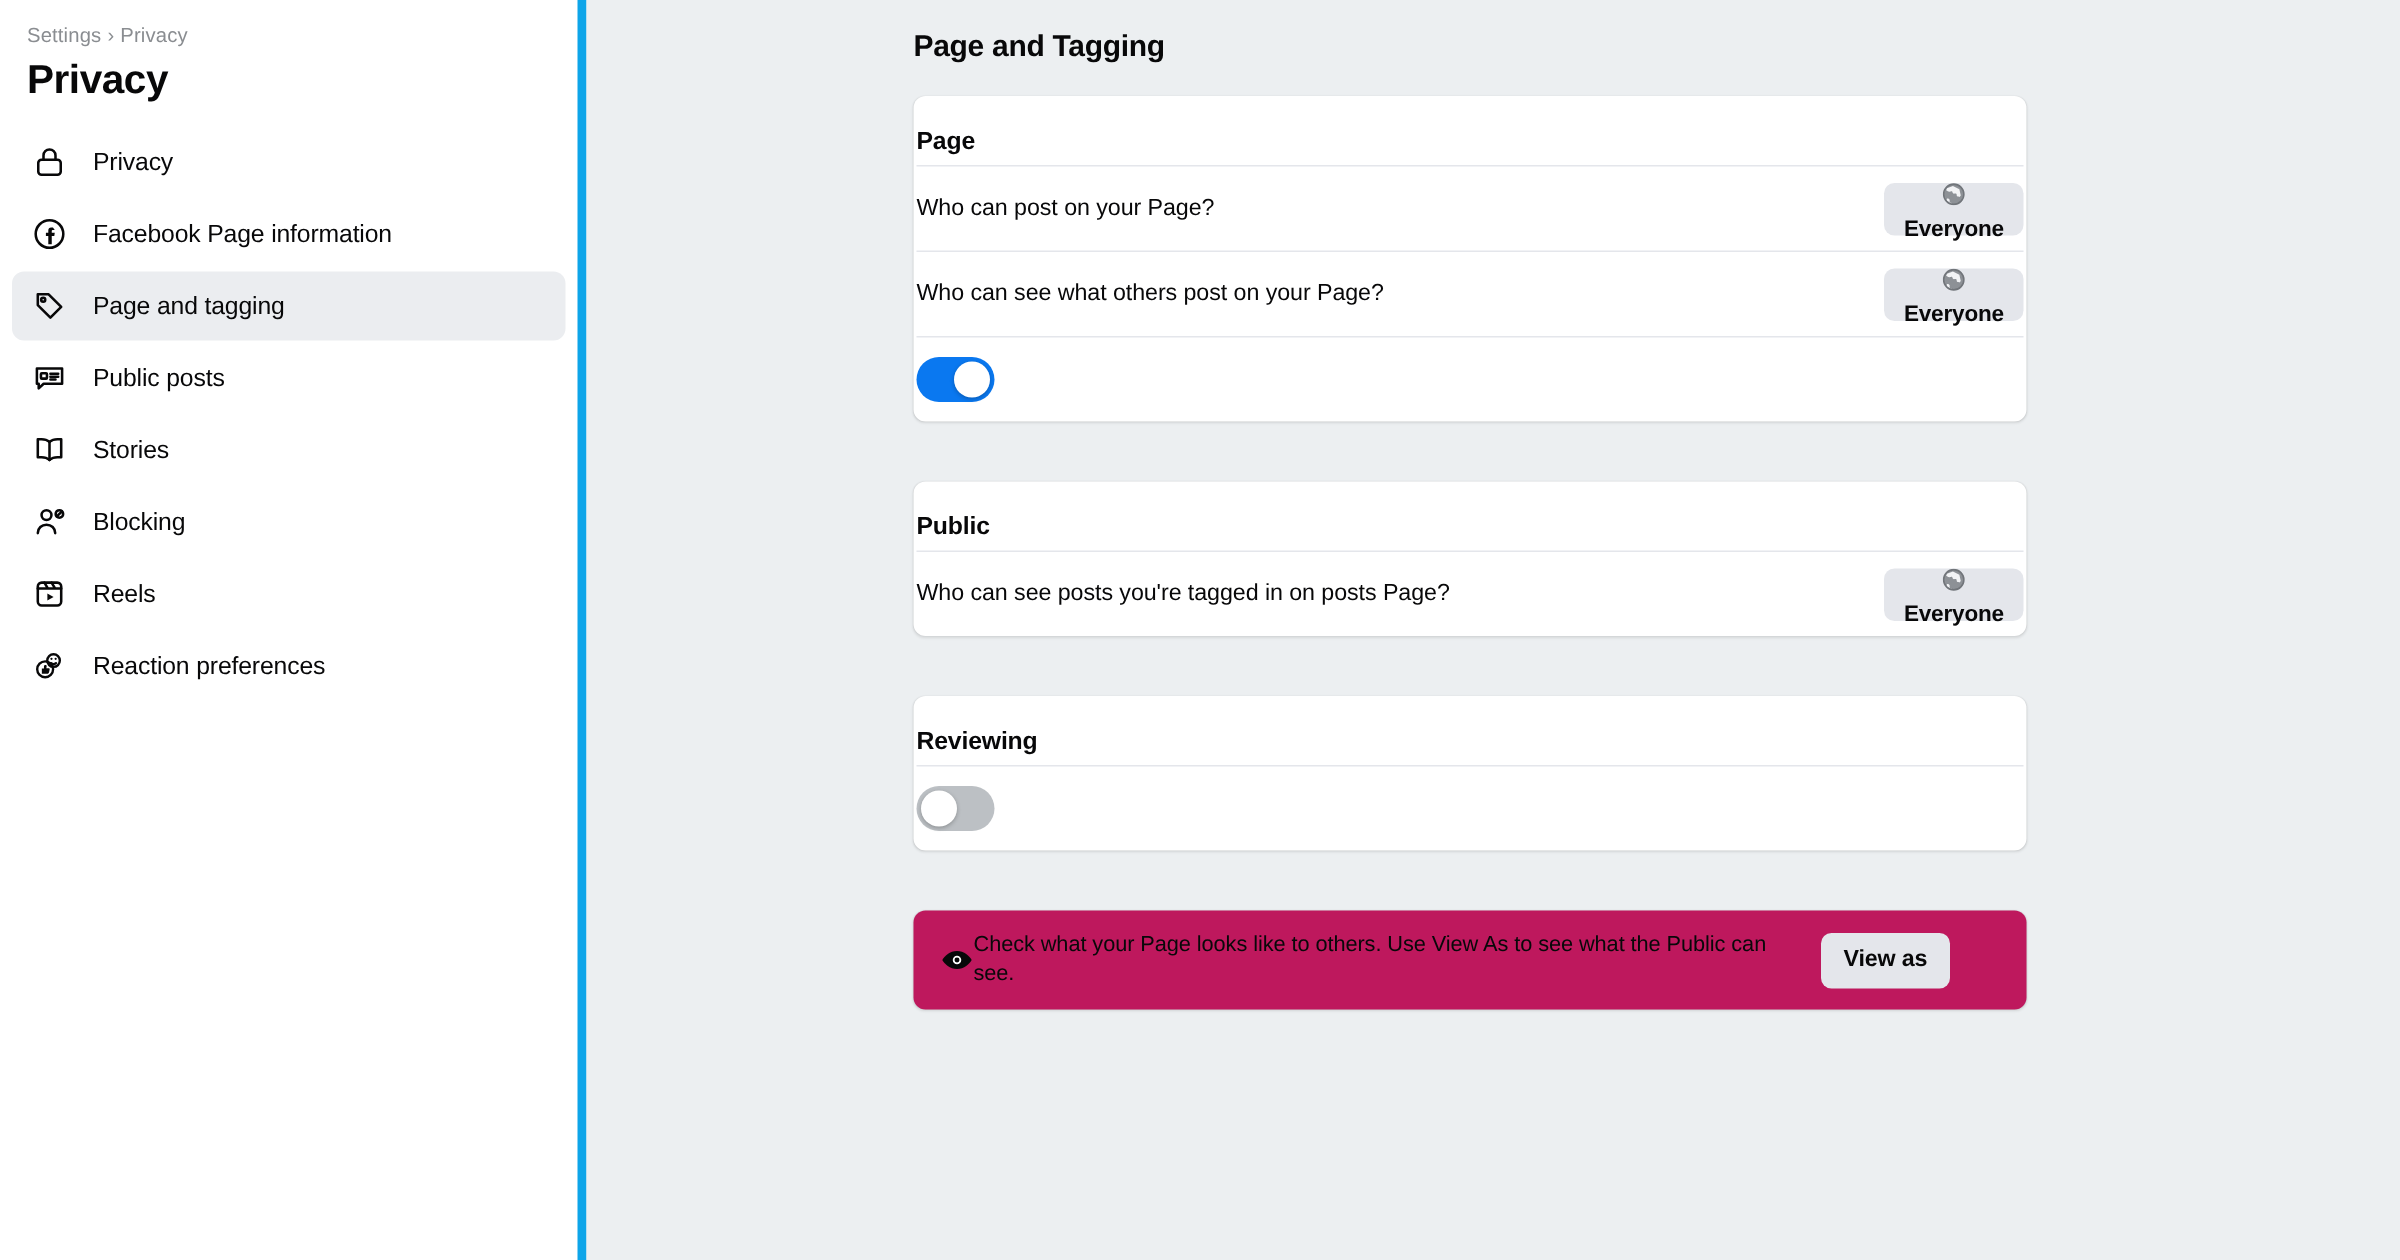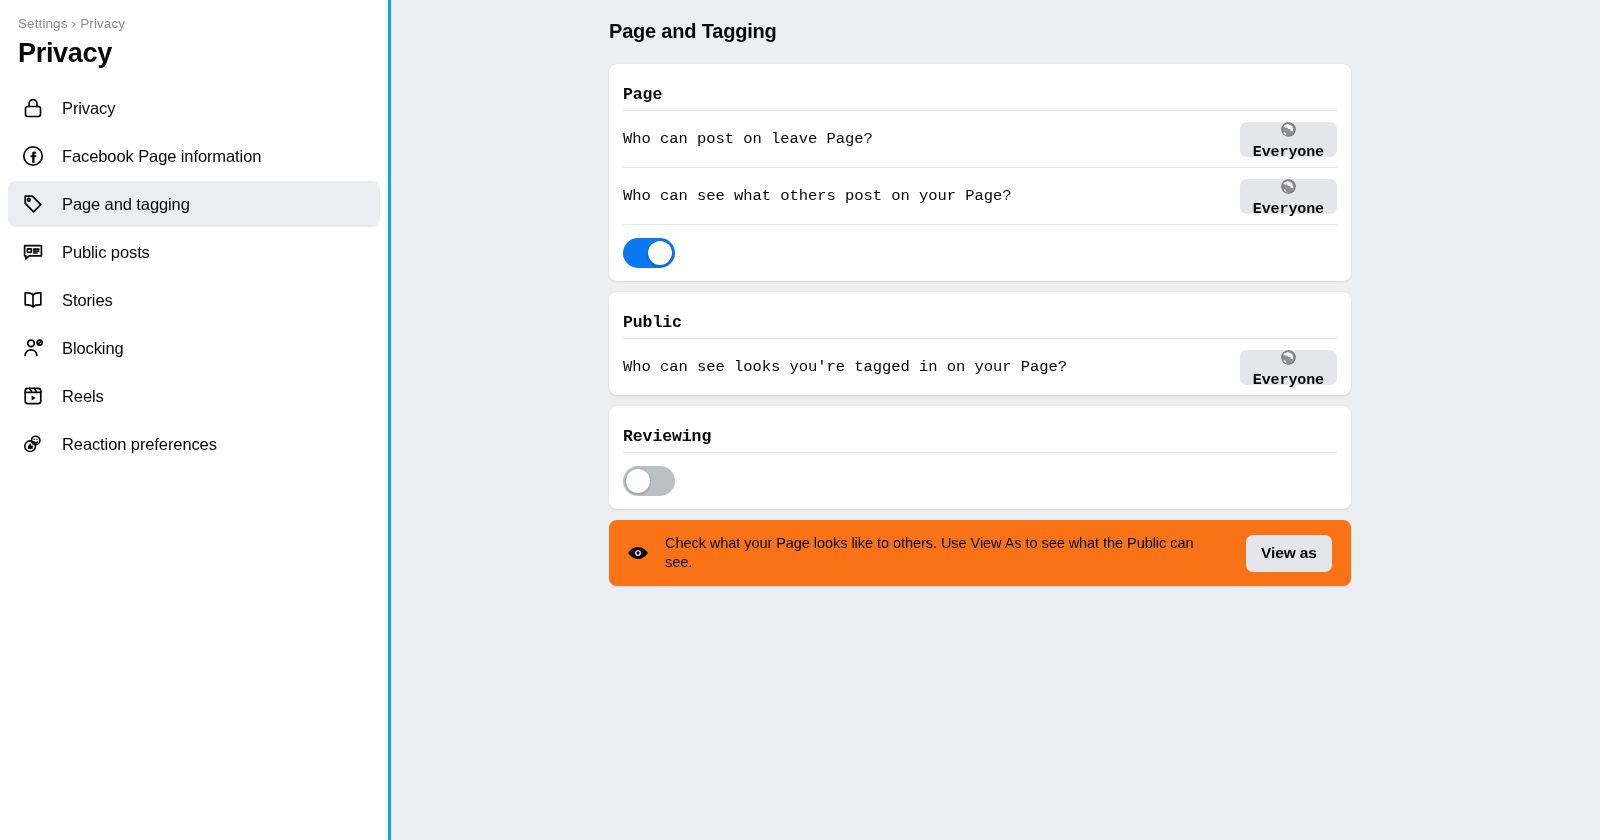--- a/index.html
+++ b/index.html
@@ -9,21 +9,21 @@
     background: #eceff1;
     overflow: hidden;
     -webkit-font-smoothing: antialiased;
   }
   .app { display: flex; width: 1600px; height: 840px; }
 
   
   .sidebar {
     width: 391px; height: 840px;
     background: #ffffff;
-    border-right: 3px solid #0ea5e9;
+    border-right: 6px solid #0ea5e9;
     padding: 14px 0 0 0;
     flex: 0 0 391px;
   }
   .breadcrumb {
     font-size: 13.5px; color: #8a8d91;
     padding: 0 18px; line-height: 20px;
     letter-spacing: .1px;
   }
   .breadcrumb .crumb-sep { margin: 0 4px; color: #8a8d91; }
   .page-title {
@@ -58,23 +58,22 @@
   .main-inner { width: 742px; margin-left: 218px; }
   .main-title {
     font-size: 20px; font-weight: bold; color: #080809;
     letter-spacing: -.2px; margin-bottom: 20px; line-height: 26px;
   }
 
   .card {
     background: #ffffff;
     border-radius: 8px;
     box-shadow: 0 1px 2px rgba(0,0,0,.10), 0 0 1px rgba(0,0,0,.08);
-    margin-bottom: 11px;
-    padding: 0 14px;
-    font-family: Liberation Mono, monospace;
+    margin-bottom: 40px;
+    padding: 0 2px;
   }
   .card-title {
     font-size: 16.5px; font-weight: bold; color: #080809;
     padding: 21px 0 6px 0; letter-spacing: -.1px;
   }
   .row {
     display: flex; align-items: center; justify-content: space-between;
     min-height: 57px; gap: 16px;
     border-top: 1px solid #e4e6eb;
   }
@@ -108,24 +107,24 @@
     position: absolute; top: 3px; width: 24px; height: 24px;
     border-radius: 50%; background: #ffffff;
     box-shadow: 0 1px 3px rgba(0,0,0,.25);
     transition: none;
   }
   .toggle.on  .knob { left: 25px; }
   .toggle.off .knob { left: 3px; }
 
   
   .banner {
-    background: #f97316;
+    background: #be185d;
     border-radius: 8px;
     box-shadow: 0 1px 2px rgba(0,0,0,.10), 0 0 1px rgba(0,0,0,.08);
-    display: flex; align-items: center; gap: 16px;
+    display: flex; align-items: center; 
     padding: 14px 18px; min-height: 64px;
   }
   .banner-icon { width: 22px; height: 22px; flex: 0 0 22px; color: #080809; }
   .banner-text {
     flex: 1 1 auto; font-size: 14.5px; color: #080809;
     line-height: 19px; letter-spacing: -.05px; max-width: 545px;
   }
   .view-as-btn {
     background: #e4e6eb; border: none; border-radius: 7px;
     height: 37px; padding: 0 15px;
@@ -245,21 +244,21 @@
 
   <main class="main">
     <div class="main-inner">
 
       <h2 class="main-title">Page and Tagging</h2>
 
       <section class="card">
         <div class="card-title">Page</div>
 
         <div class="row">
-          <div class="row-label">Who can post on leave Page?</div>
+          <div class="row-label">Who can post on your Page?</div>
           <button class="pill">
             <svg class="globe" viewBox="0 0 16 16">
               <circle cx="8" cy="8" r="7.2" fill="#8d9196"></circle>
               <path d="M2.6 5.1c1 .3 1.4 1 2.2 1.1.8.1 1.2-.6 1.9-.3.6.3.3 1.3 1 1.6.7.3 1.5-.4 2.1.1.5.4.1 1.3.6 1.8.5.4 1.3 0 1.7.5l.9-1.1-1-4.3-4.6-2.4-4.3 1.6z" fill="#f2f3f5"></path>
               <path d="M3 11.3c.5-.6 1.6-.2 2 .5.3.6-.2 1.4.2 1.9.4.5 1.3.3 1.6.9l.5 1.1-2.6-.8-1.9-2.3z" fill="#f2f3f5"></path>
               <circle cx="8" cy="8" r="7.2" fill="none" stroke="#71757a" stroke-width="1.1"></circle>
             </svg>
             <span>Everyone</span>
           </button>
         </div>
@@ -281,21 +280,21 @@
           <button class="toggle on">
             <span class="knob"></span>
           </button>
         </div>
       </section>
 
       <section class="card">
         <div class="card-title">Public</div>
 
         <div class="row">
-          <div class="row-label">Who can see looks you're tagged in on your Page?</div>
+          <div class="row-label">Who can see posts you're tagged in on posts Page?</div>
           <button class="pill">
             <svg class="globe" viewBox="0 0 16 16">
               <circle cx="8" cy="8" r="7.2" fill="#8d9196"></circle>
               <path d="M2.6 5.1c1 .3 1.4 1 2.2 1.1.8.1 1.2-.6 1.9-.3.6.3.3 1.3 1 1.6.7.3 1.5-.4 2.1.1.5.4.1 1.3.6 1.8.5.4 1.3 0 1.7.5l.9-1.1-1-4.3-4.6-2.4-4.3 1.6z" fill="#f2f3f5"></path>
               <path d="M3 11.3c.5-.6 1.6-.2 2 .5.3.6-.2 1.4.2 1.9.4.5 1.3.3 1.6.9l.5 1.1-2.6-.8-1.9-2.3z" fill="#f2f3f5"></path>
               <circle cx="8" cy="8" r="7.2" fill="none" stroke="#71757a" stroke-width="1.1"></circle>
             </svg>
             <span>Everyone</span>
           </button>
         </div>

